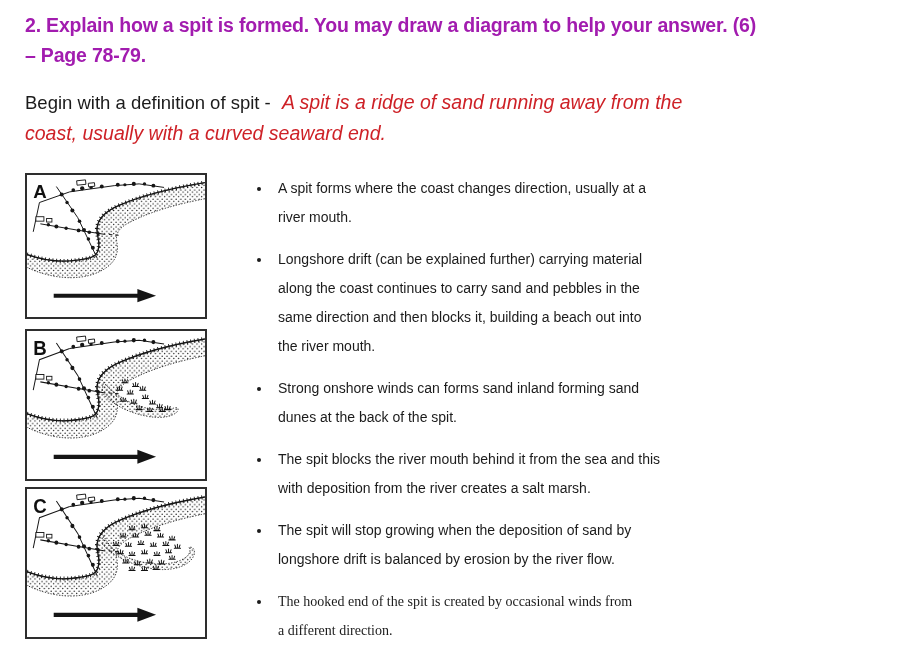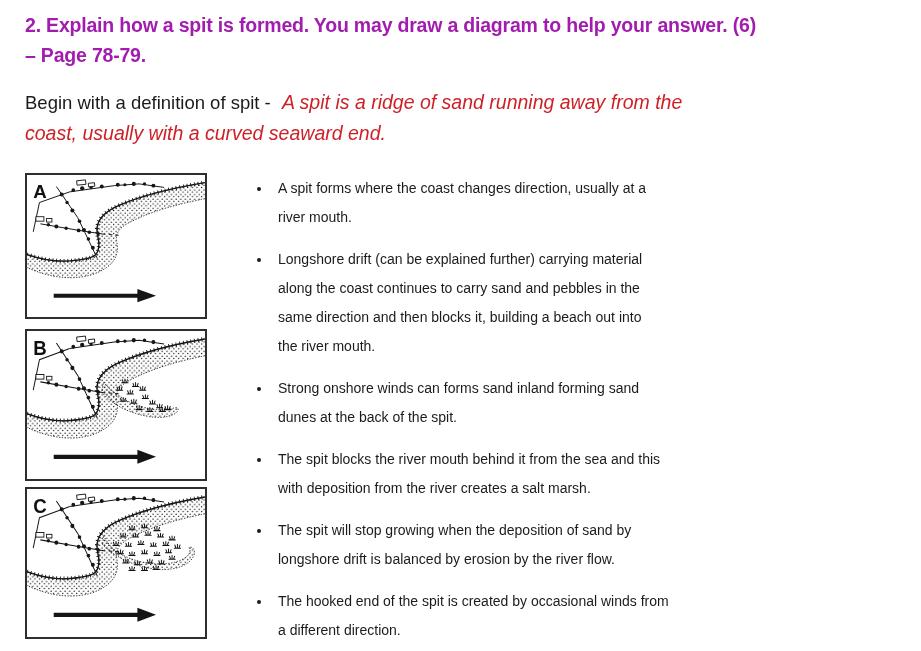--- a/index.html
+++ b/index.html
@@ -33,21 +33,21 @@
   .panel-a { margin-bottom: 10px; }
   .panel-b { margin-bottom: 6px; }
   .plabel { font: 700 21px "Liberation Sans", sans-serif; fill: #101010; }
 
   .bullets {
     margin: 1px 0 0 32px; padding: 0 0 0 28px;
     list-style: disc; font-size: 14px; line-height: 29px; color: #1b1b1b;
     max-width: 660px;
   }
   .bullets li { white-space: pre-line; margin-bottom: 13px; padding-left: 6px; }
-  .bullets li:last-child { margin-bottom: 0; }
+  .bullets li:last-child { margin-bottom: 0; font-family: Liberation Serif, serif; }
 
   .svgdefs { position: absolute; width: 0; height: 0; overflow: hidden; }
 </style>
 </head>
 <body>
 
 <svg class="svgdefs" aria-hidden="true">
   <defs>
     <pattern id="stip" width="5.2" height="5.2" patternUnits="userSpaceOnUse">
       <circle cx="1.2" cy="1.2" r="0.8" fill="#1d1d1d"></circle>

